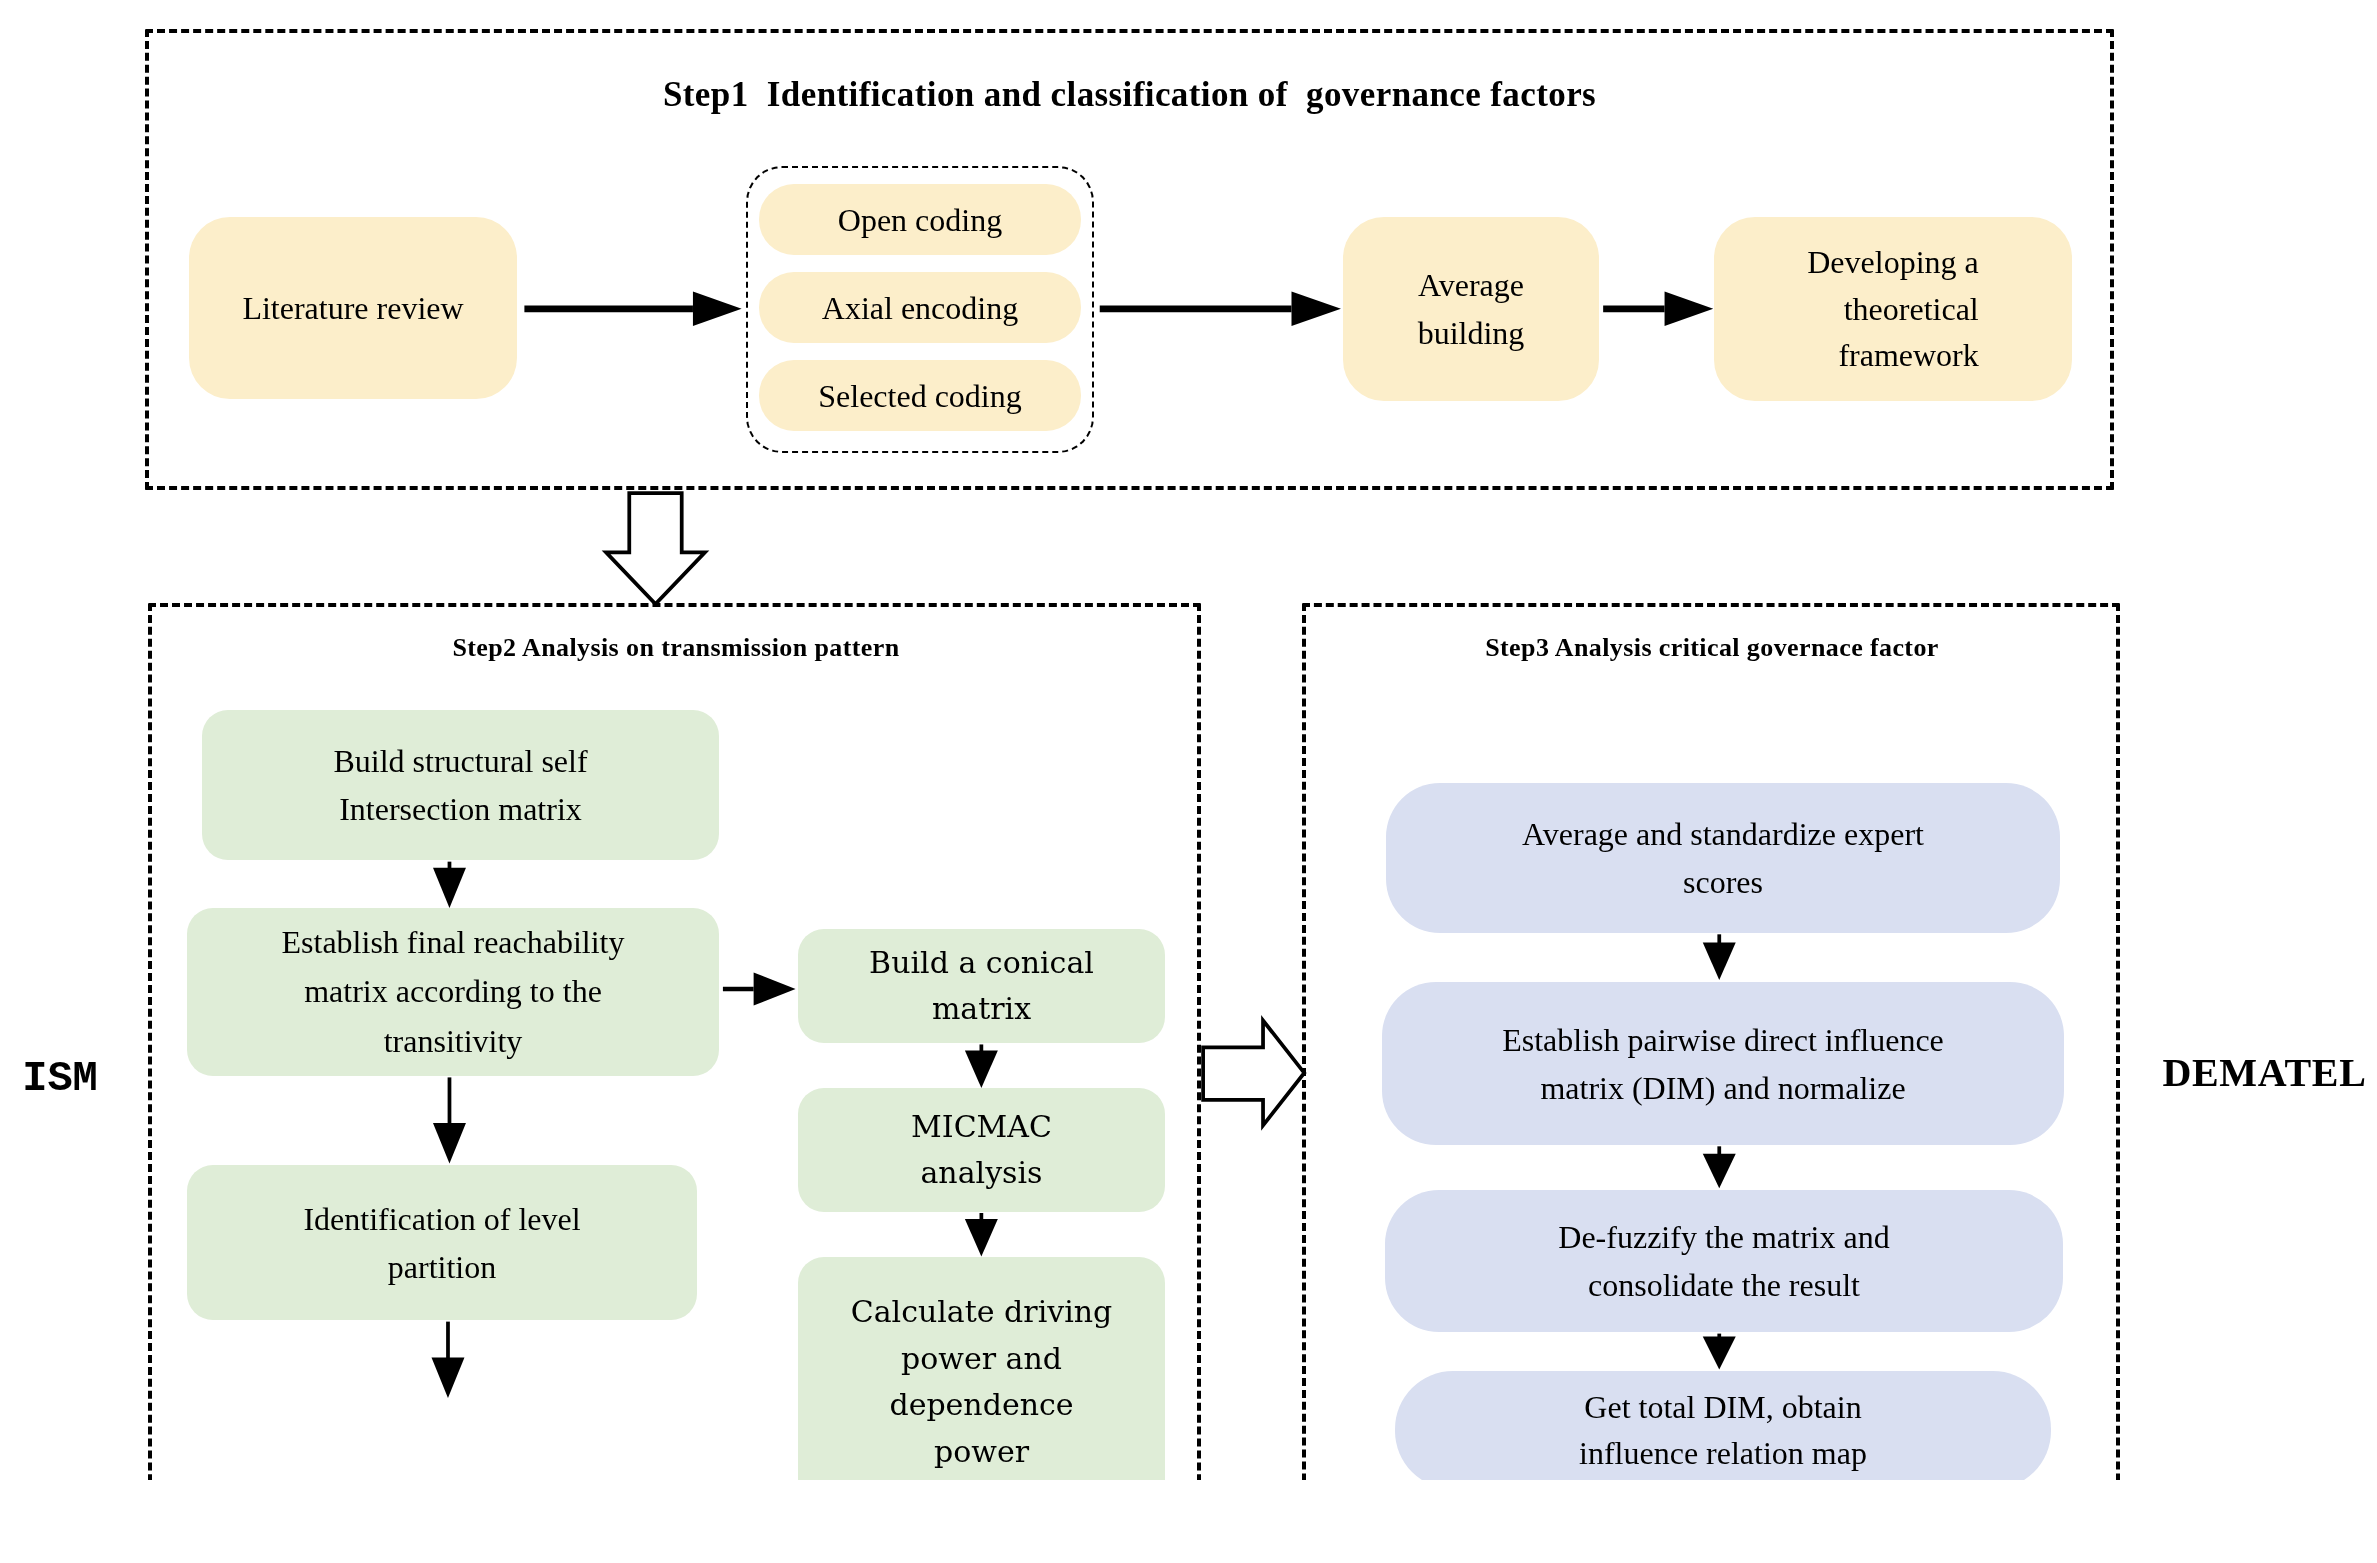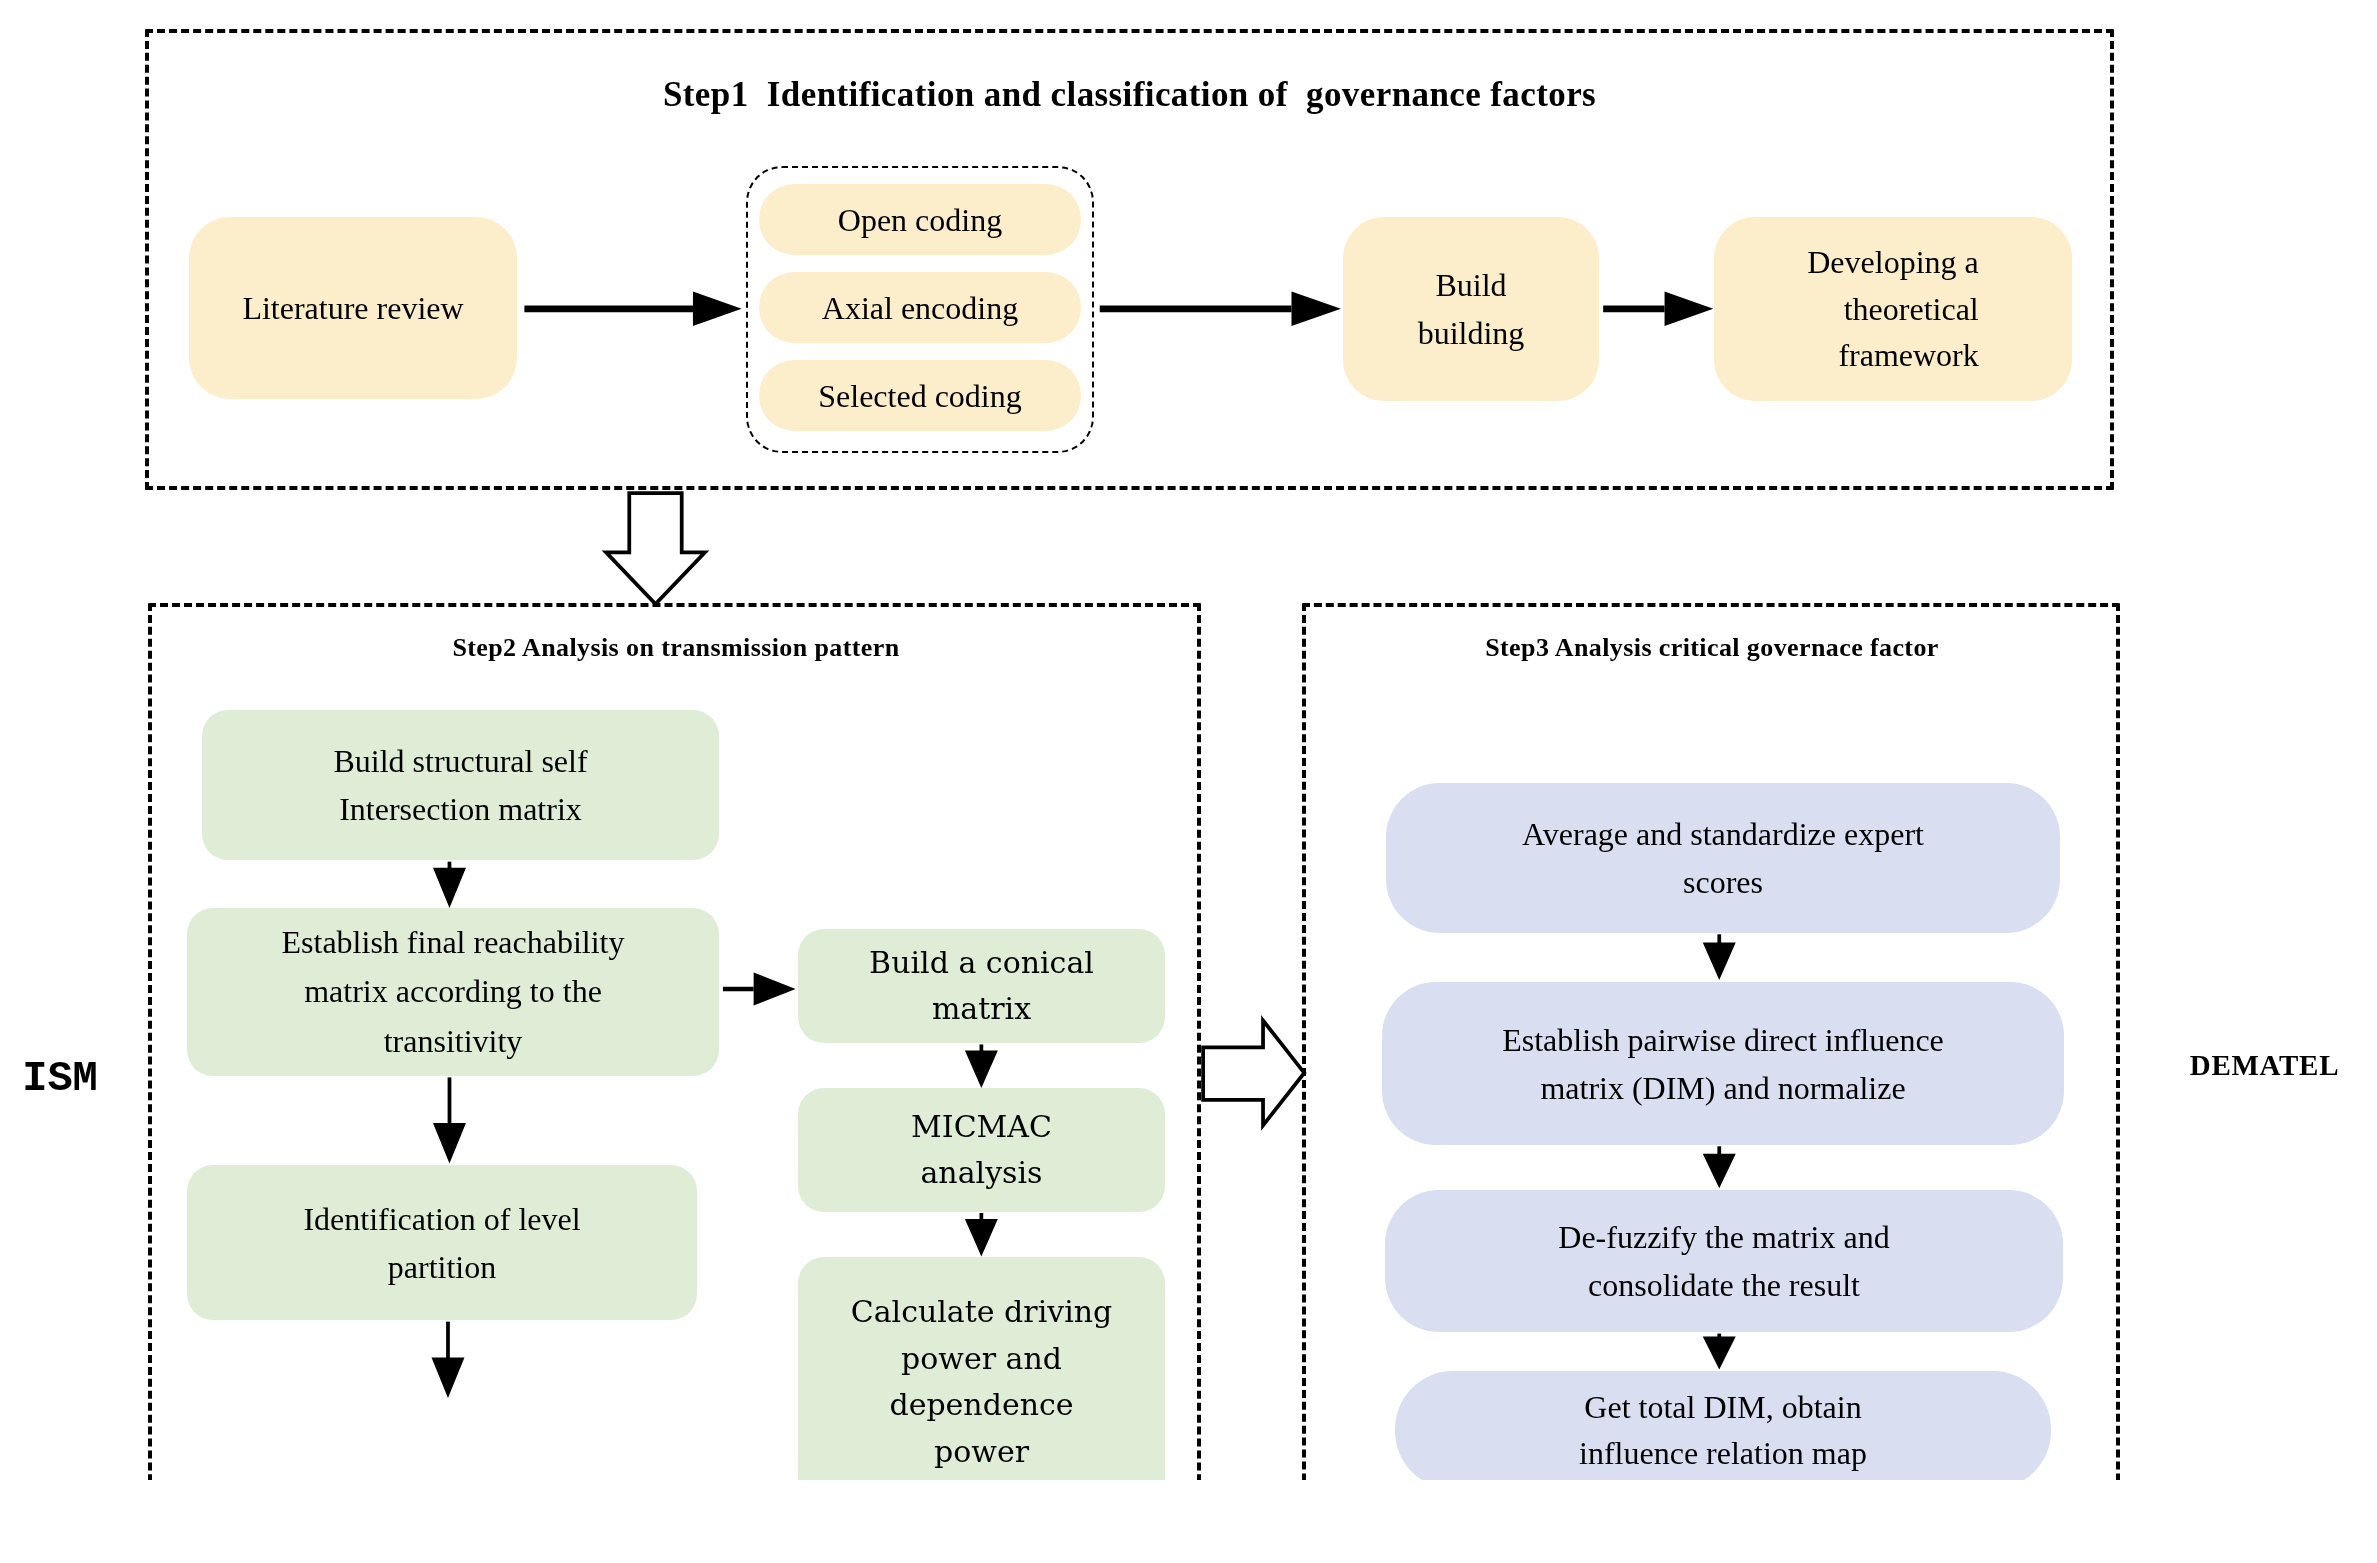--- a/index.html
+++ b/index.html
@@ -49,21 +49,21 @@
     border:2.2px dashed #000;
     border-radius:36px;
     box-sizing:border-box;
   }
   .side-label{
     position:absolute;
     text-align:center;
     font-size:42px;
   }
   #ism-label{left:0px;top:1055px;width:120px;font-family:"Liberation Mono", monospace;font-weight:bold;}
-  #dematel-label{left:2152px;top:1049px;width:225px;font-family:"Liberation Serif", serif;font-weight:600;font-size:29px;letter-spacing:0.7px;}
+  #dematel-label{left:2152px;top:1049px;width:225px;font-family:"Liberation Serif", serif;font-weight:600;font-size:40px;letter-spacing:0.7px;}
   #arrow-layer{position:absolute;left:0;top:0;}
   svg .shaft{stroke:#000;fill:none;}
   svg .head{fill:#000;stroke:none;}
   svg .hollow{fill:#ffffff;stroke:#000;stroke-width:5;stroke-linejoin:miter;}
 </style>
 </head>
 <body>
 
 <div id="canvas">
 
@@ -131,21 +131,21 @@
 
   <div class="title" id="step1-title" style="left:145px;top:75px;width:1969px;">Step1  Identification and classification of  governance factors</div>
 
   <div class="box yellow" style="left:189px;top:217px;width:328px;height:182px;">Literature review</div>
 
   <div id="coding-group"></div>
   <div class="box pill" style="left:759px;top:184px;width:322px;height:71px;">Open coding</div>
   <div class="box pill" style="left:759px;top:272px;width:322px;height:71px;">Axial encoding</div>
   <div class="box pill" style="left:759px;top:360px;width:322px;height:71px;">Selected coding</div>
 
-  <div class="box yellow" style="left:1343px;top:217px;width:256px;height:184px;">Build
+  <div class="box yellow" style="left:1343px;top:217px;width:256px;height:184px;">Average
 building</div>
   <div class="box yellow" style="left:1714px;top:217px;width:358px;height:184px;line-height:1.45;text-align:right;">Developing a
 theoretical
 framework</div>
 
   <div class="title" id="step2-title" style="left:172px;top:633px;width:1008px;">Step2 Analysis on transmission pattern</div>
 
   <div class="box green" style="left:202px;top:710px;width:517px;height:150px;">Build structural self
 Intersection matrix</div>
   <div class="box green" style="left:187px;top:908px;width:532px;height:168px;line-height:1.55;">Establish final reachability

